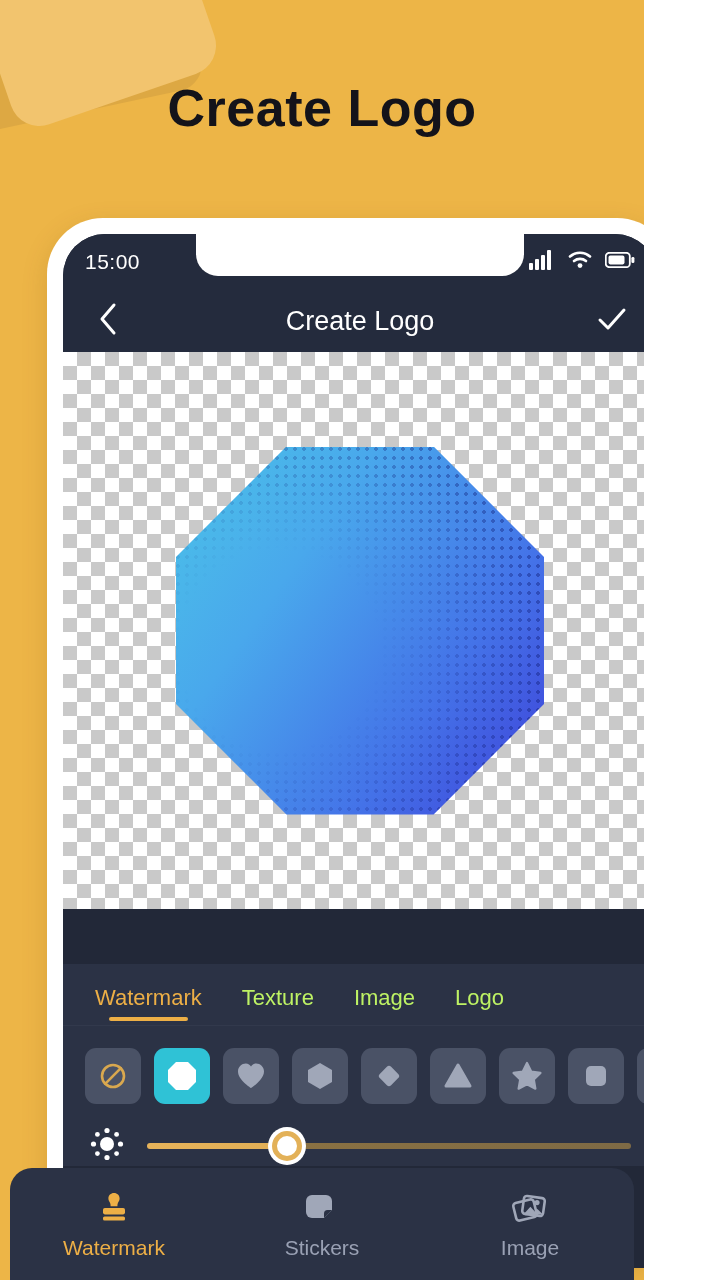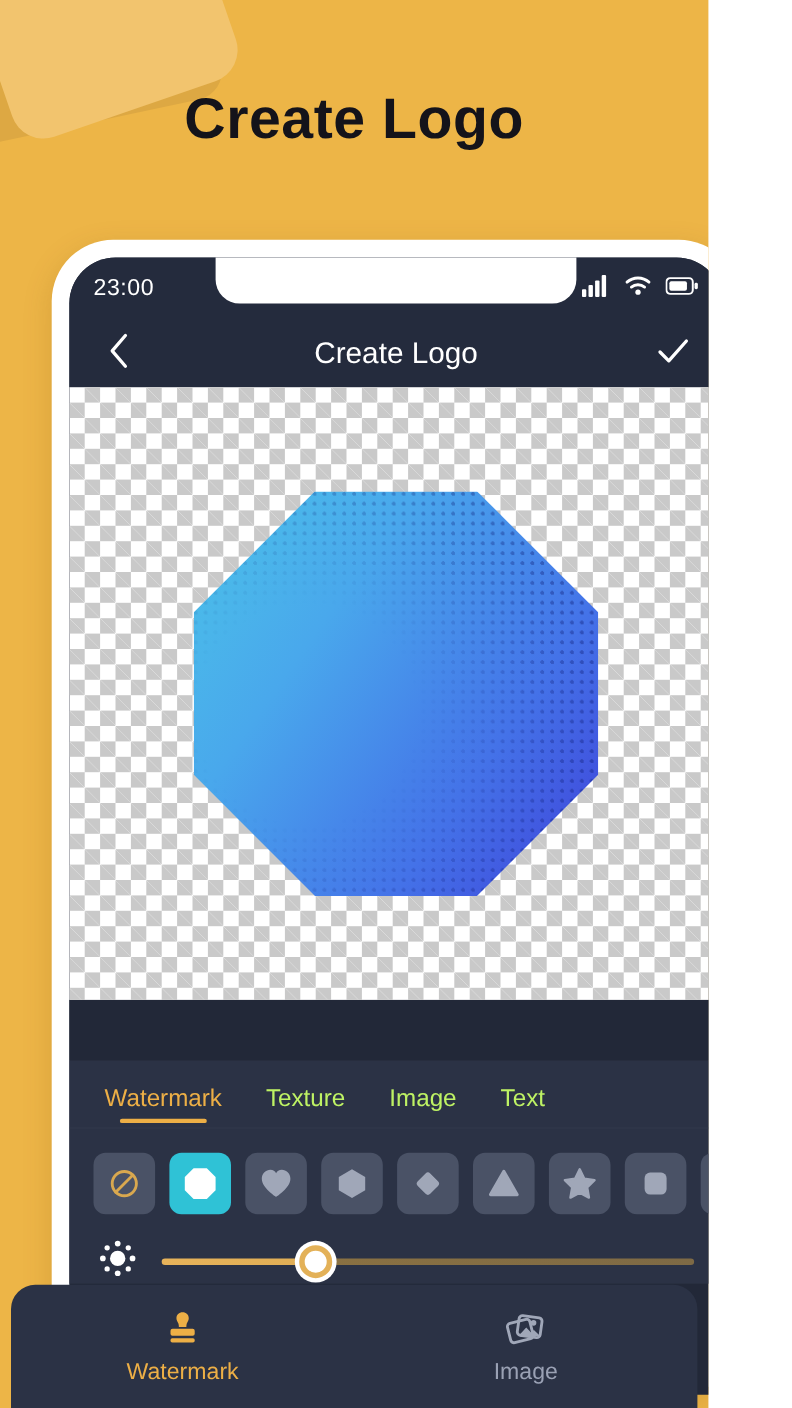--- a/index.html
+++ b/index.html
@@ -252,21 +252,21 @@
   <div class="deco deco-a"></div>
   <div class="deco deco-b"></div>
 
   <div class="page-title">Create Logo</div>
 
   <div id="phone">
     <div id="screen">
 
       <div class="statusbar">
         <div class="notch"></div>
-        <div class="clock">23:00</div>
+        <div class="clock">15:00</div>
         <div class="status-icons">
           <span>
             <svg width="26" height="20" viewBox="0 0 26 20">
               <rect x="0" y="13" width="4" height="7" rx="1" fill="#fff"></rect>
               <rect x="6" y="9" width="4" height="11" rx="1" fill="#fff"></rect>
               <rect x="12" y="5" width="4" height="15" rx="1" fill="#fff"></rect>
               <rect x="18" y="0" width="4" height="20" rx="1" fill="#fff"></rect>
             </svg>
           </span>
           <span>
@@ -312,21 +312,21 @@
       </div>
 
       <div class="gap-strip"></div>
 
       <div class="panel">
 
         <div class="tabs">
           <div class="tab active">Watermark</div>
           <div class="tab">Texture</div>
           <div class="tab">Image</div>
-          <div class="tab">Text</div>
+          <div class="tab">Logo</div>
         </div>
 
         <div class="shape-row">
 
           <div class="shape-btn">
             <span class="glyph">
               <svg class="glyph" viewBox="0 0 32 32">
                 <circle cx="16" cy="16" r="11" stroke="#D9A84F" stroke-width="2.6" fill="none"></circle>
                 <line x1="8.2" y1="23.8" x2="23.8" y2="8.2" stroke="#D9A84F" stroke-width="2.6" stroke-linecap="round"></line>
               </svg>
@@ -424,20 +424,29 @@
       <span class="nav-icon">
         <svg class="nav-icon" viewBox="0 0 38 38">
           <path d="M19 4c-3.2 0-5.6 2.4-5.6 5.4 0 2.1 1.1 3.2 1.7 4.6.4 1 .5 2 .5 3.3h6.8c0-1.3.1-2.3.5-3.3.6-1.4 1.7-2.5 1.7-4.6C24.6 6.4 22.2 4 19 4z" fill="#EDAF46"></path>
           <rect x="8" y="19" width="22" height="6.4" rx="1.8" fill="#EDAF46"></rect>
           <rect x="8" y="27.5" width="22" height="4" rx="1.6" fill="#EDAF46"></rect>
         </svg>
       </span>
       <span>Watermark</span>
     </div>
 
+    <div class="nav-item">
+      <span class="nav-icon">
+        <svg class="nav-icon" viewBox="0 0 38 38">
+          <path d="M9 6h14a6 6 0 0 1 6 6v9l-8 8H9a6 6 0 0 1-6-6V12a6 6 0 0 1 6-6z" fill="#A0A7B8"></path>
+          <path d="M29 21l-8 8v-4.5a3.5 3.5 0 0 1 3.5-3.5H29z" fill="#2B3245"></path>
+        </svg>
+      </span>
+      <span>Stickers</span>
+    </div>
 
 
 
     <div class="nav-item">
       <span class="nav-icon">
         <svg class="nav-icon" viewBox="0 0 38 38">
           <rect x="3.5" y="12" width="21" height="18" rx="3" fill="none" stroke="#A0A7B8" stroke-width="2.6" transform="rotate(-14 14 21)"></rect>
           <rect x="12" y="8" width="21" height="18" rx="3" fill="none" stroke="#A0A7B8" stroke-width="2.6" transform="rotate(8 22.5 17)"></rect>
           <circle cx="26" cy="13.6" r="2.6" fill="#A0A7B8"></circle>
           <path d="M14 23.8l5.4-6 4.4 4.6 2.6-2.4 5.6 5.6-17.8.6z" fill="#A0A7B8"></path>

